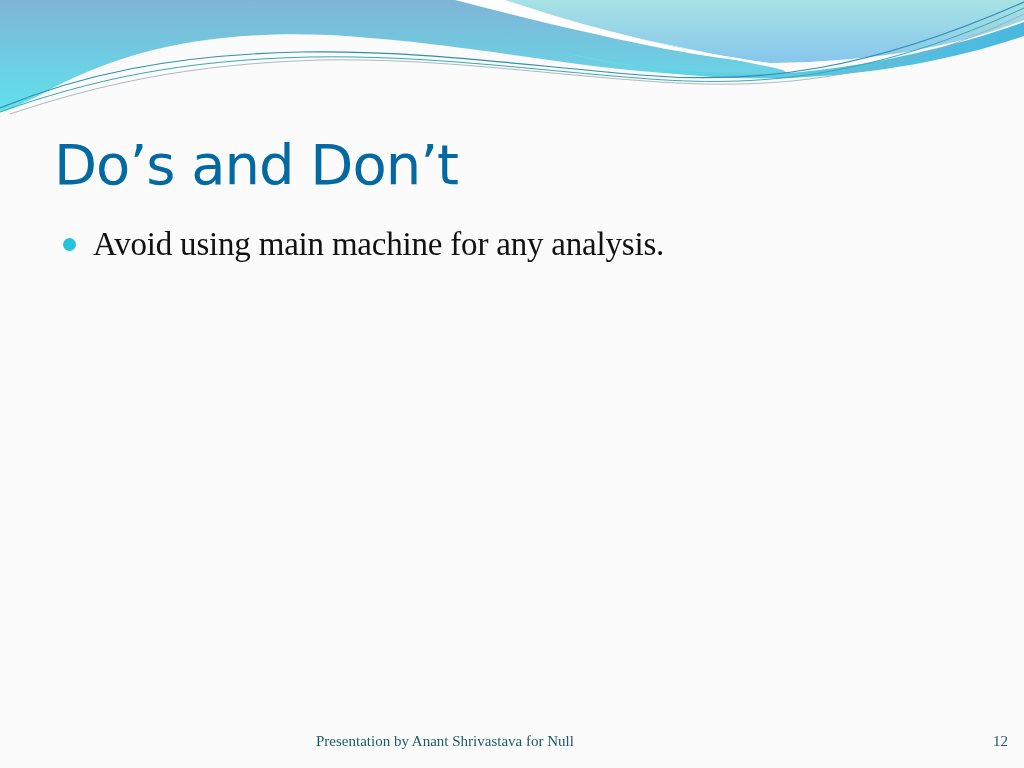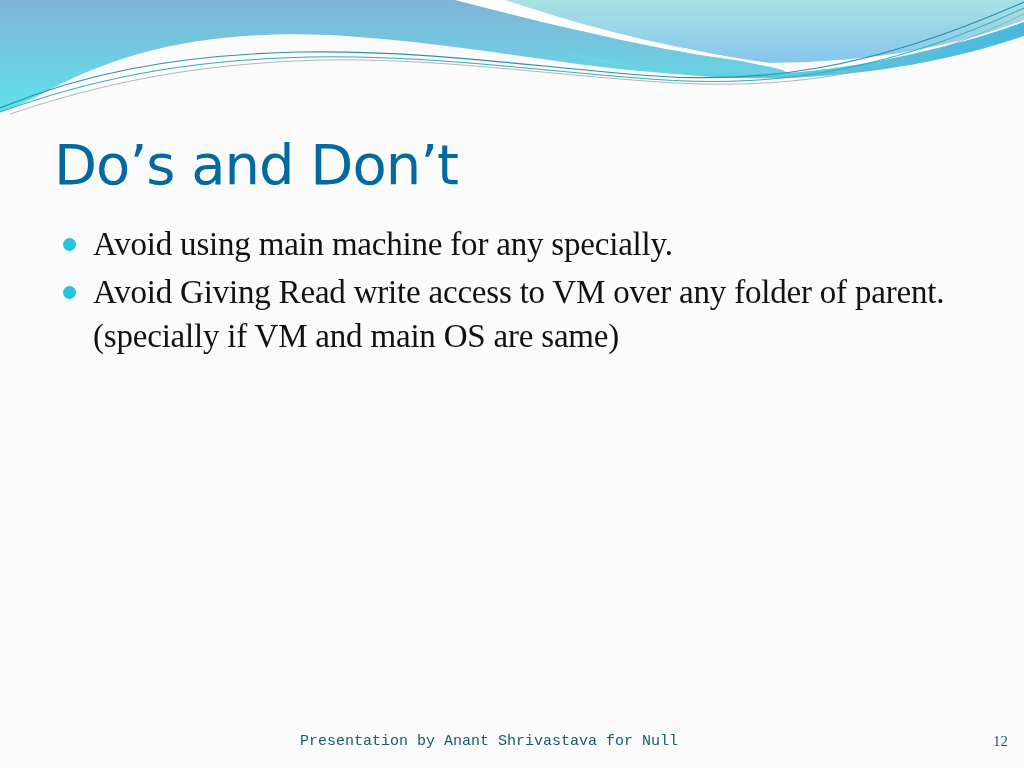--- a/index.html
+++ b/index.html
@@ -66,23 +66,22 @@
       top: 733px;
       left: 0;
       width: 1024px;
       height: 20px;
       font-family: "Liberation Serif", serif;
       font-size: 15px;
       color: #1a5a6a;
     }
     .footer-text {
       position: absolute;
-      left: 300px;
+      left: 316px;
       top: 0;
-      font-family: Liberation Mono, monospace;
     }
     .page-number {
       position: absolute;
       left: 957px;
       top: 0;
       margin-left: 36px;
     }
   </style>
 </head>
 <body>
@@ -114,24 +113,20 @@
   <path d="M0,108 C80,75 170,55 300,52 C420,50 520,65 640,75 C760,85 870,70 1024,2" stroke="#2f8fb0" stroke-width="1.2" fill="none"></path>
   <path d="M0,112 C90,80 180,60 310,57 C430,55 530,70 650,79 C770,88 880,74 1024,8" stroke="#3aa9b0" stroke-width="1" fill="none"></path>
   <path d="M10,114 C100,84 190,64 320,60 C440,58 540,74 660,82 C780,90 890,78 1024,14" stroke="#9aa7b0" stroke-width="0.8" fill="none"></path>
 </svg>
 
 <h1 class="title">Do’s and Don’t</h1>
 
 <ul class="bullets">
   <li class="bullet">
     <span class="bullet-dot"></span>
-    <span>Avoid using main machine for any specially.</span>
-  </li>
-  <li class="bullet">
-    <span class="bullet-dot"></span>
-    <span>Avoid Giving Read write access to VM over any folder of parent. (specially if VM and main OS are same)</span>
+    <span>Avoid using main machine for any analysis.</span>
   </li>
 </ul>
 
 <div class="footer">
   <span class="footer-text">Presentation by Anant Shrivastava for Null</span>
   <span class="page-number">12</span>
 </div>
 
 </body></html>

